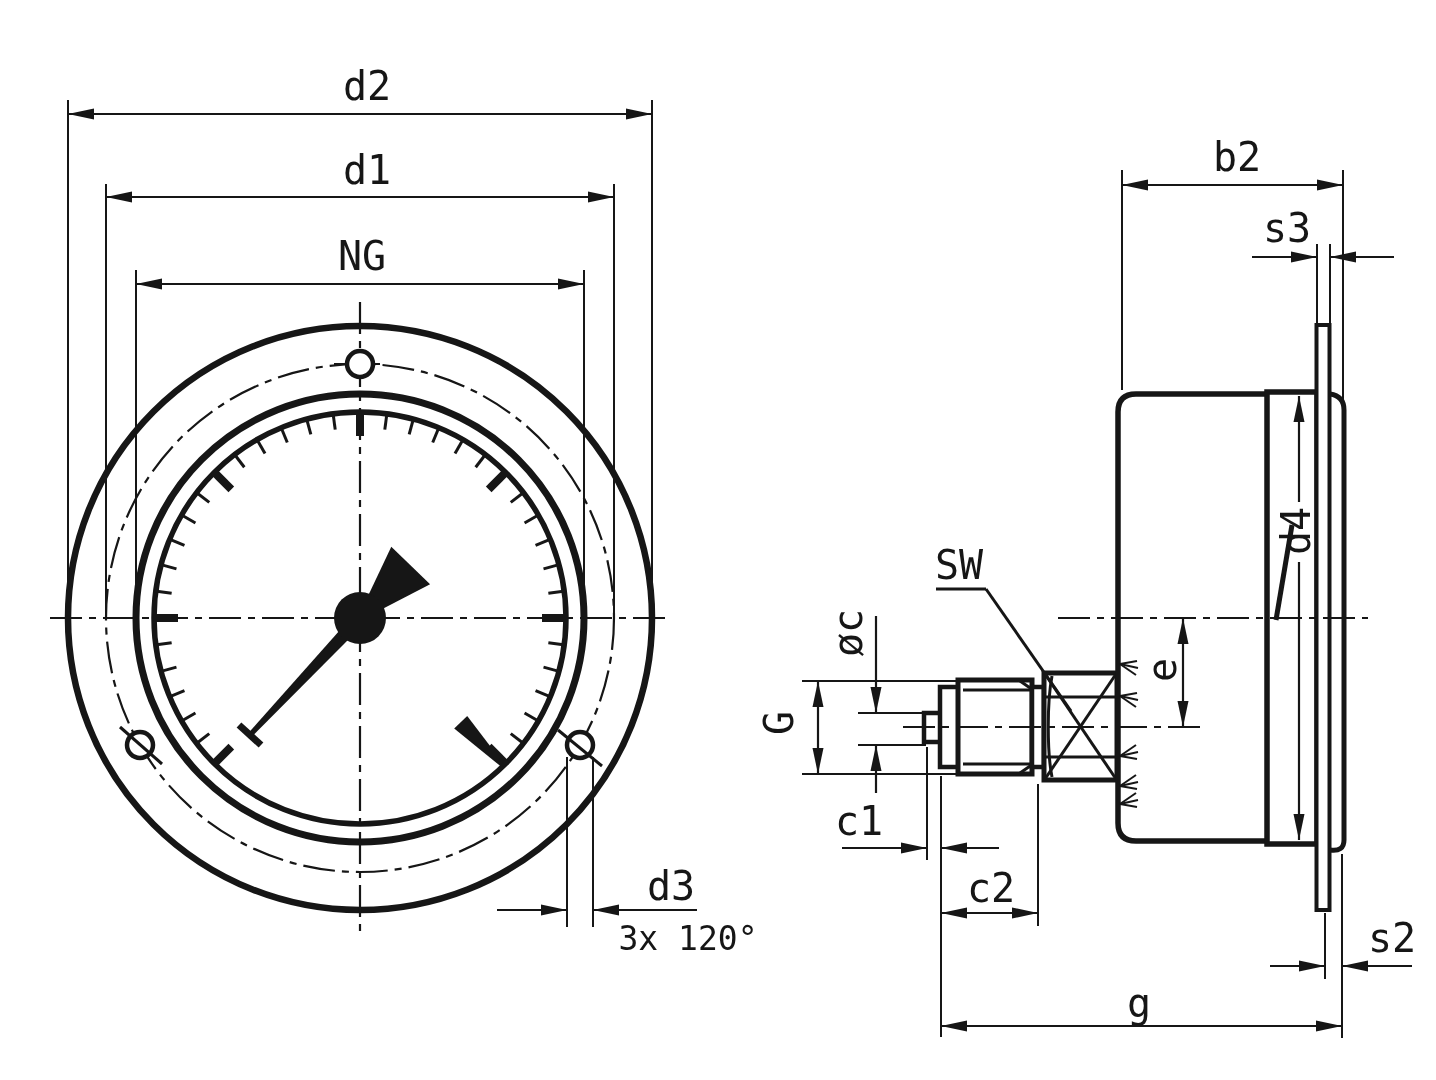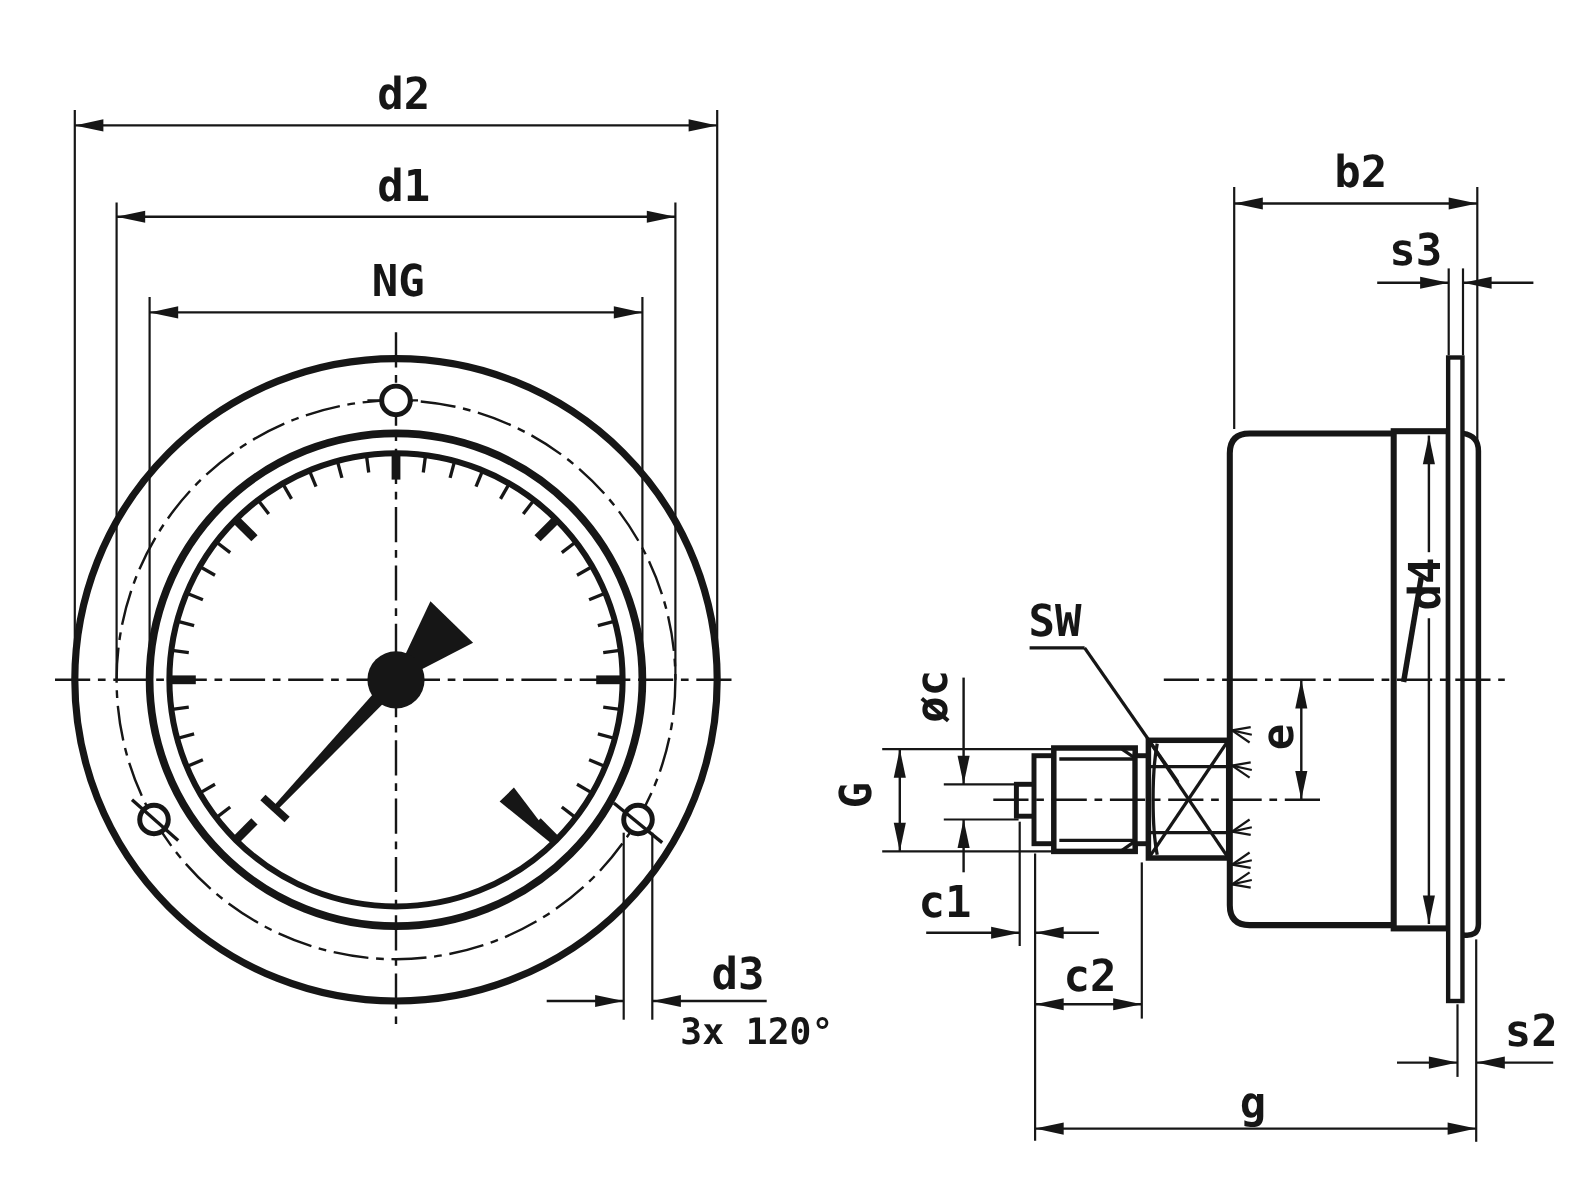--- a/index.html
+++ b/index.html
@@ -1,17 +1,17 @@
 <!DOCTYPE html>
 <html><head>
 <meta charset="utf-8">
 <style>
   html,body{margin:0;padding:0;background:#ffffff;}
   .stage{position:relative;width:1436px;height:1080px;background:#ffffff;overflow:hidden;
-         font-family:"DejaVu Sans Mono", monospace;font-weight:bold;}
+         font-family:"DejaVu Sans Mono", monospace;}
   svg text{font-family:"DejaVu Sans Mono", monospace;fill:#161616;}
   .lbl{font-size:40px;}
   .lbl-sm{font-size:33px;}
   .ink{stroke:#161616;}
   .o55{stroke:#161616;stroke-width:5.5;fill:none;}
   .o5{stroke:#161616;stroke-width:5;fill:none;}
   .o45{stroke:#161616;stroke-width:4.5;fill:none;}
   .o4{stroke:#161616;stroke-width:4;fill:none;}
   .o3{stroke:#161616;stroke-width:3;fill:none;}
   .w{fill:#ffffff;}

